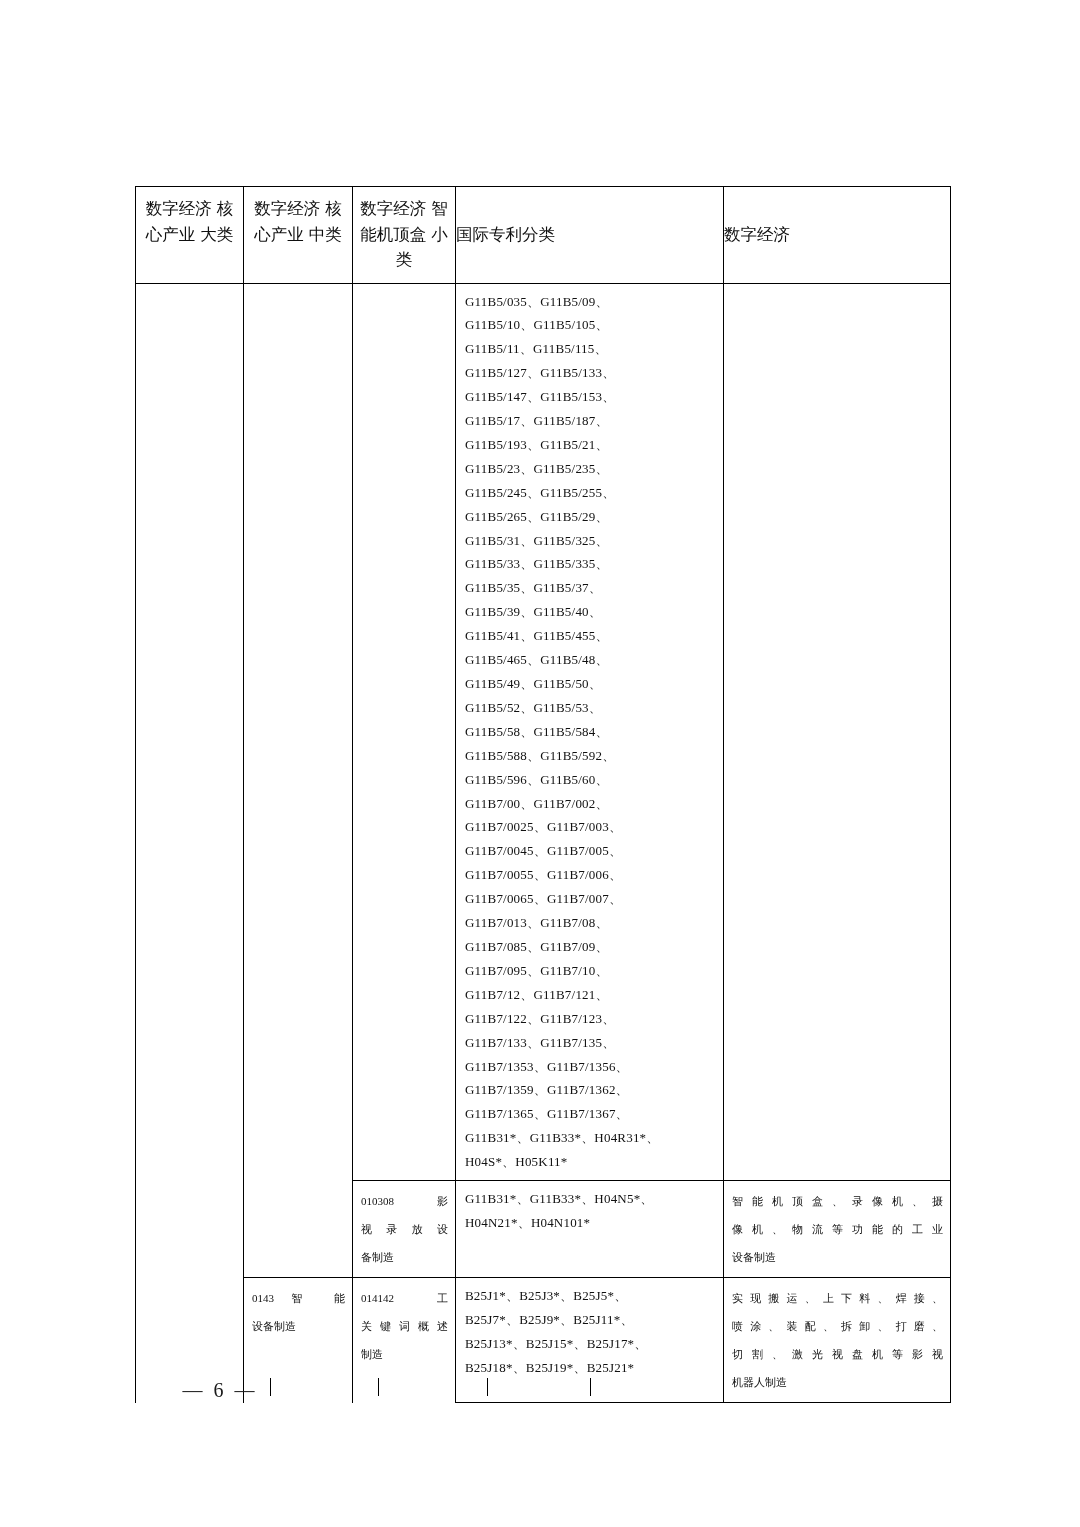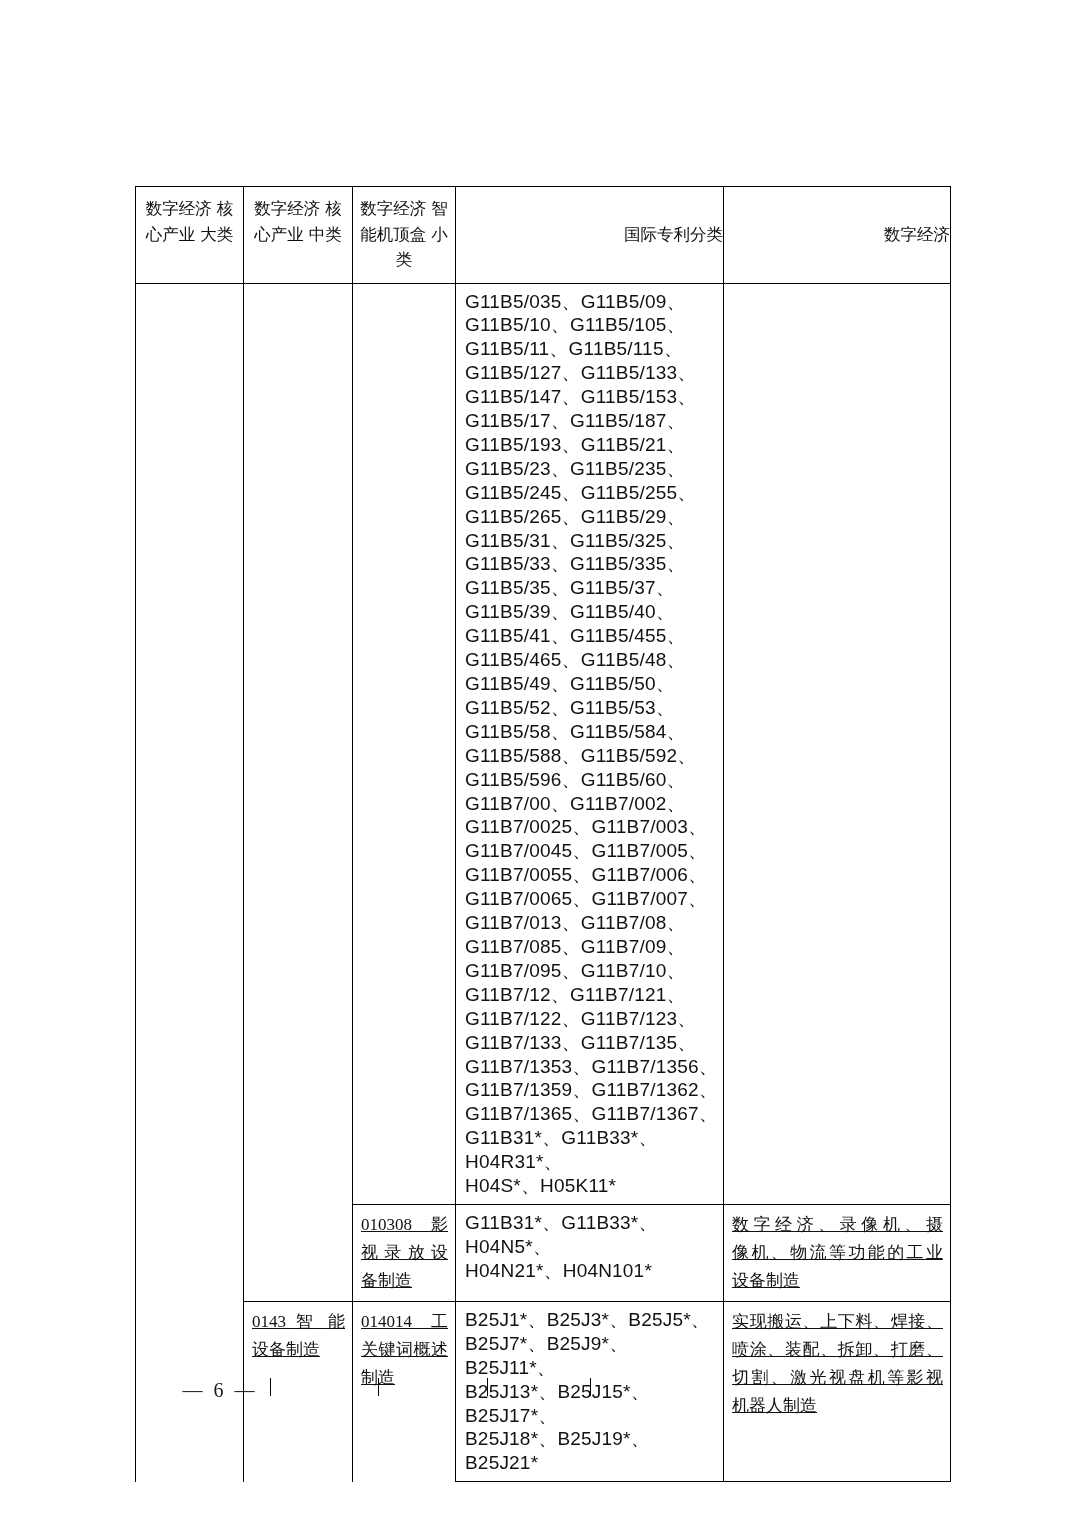--- a/index.html
+++ b/index.html
@@ -53,47 +53,46 @@
   .hdr {
     text-align: center;
     font-family: "DejaVu Sans", "Liberation Sans", sans-serif;
     font-size: 16.5px;
     line-height: 25.5px;
     font-weight: 500;
     padding: 9px 4px 10px 4px !important;
     color: #0f0f0f;
   }
   .hdr-mid {
-    text-align: right;
+    text-align: left;
     font-family: Liberation Sans, sans-serif;
     font-size: 16.5px;
     font-weight: 500;
     vertical-align: middle !important;
     color: #0f0f0f;
   }
 
   
   .ipc-cell {
-    font-family: Liberation Sans, sans-serif;
-    font-size: 19px;
+    font-family: Liberation Serif, serif;
+    font-size: 13px;
     line-height: 23.9px;
     letter-spacing: 0.2px;
     padding: 6px 5px 6px 9px !important;
     white-space: pre-line;
     color: #111111;
   }
   .cn-cell-just {
     font-family: "Liberation Serif", "DejaVu Serif", serif;
-    font-size: 17px;
+    font-size: 11px;
     line-height: 28px;
     padding: 6px 7px 6px 8px !important;
     text-align: justify;
     text-align-last: justify;
     color: #111111;
-    text-decoration: underline;
   }
   .cn-cell-just > span { display: block; }
   .cn-cell-last-left { text-align-last: left; }
 
   .blank { }
 
   
   .open-bottom { border-bottom: none !important; }
 
   .tail-rules {
@@ -201,33 +200,33 @@
 
         <tr>
           <td class="cn-cell-just">
             <span>010308 影</span>
             <span>视录放设</span>
             <span class="cn-cell-last-left">备制造</span>
           </td>
           <td class="ipc-cell">G11B31*、G11B33*、H04N5*、
 H04N21*、H04N101*</td>
           <td class="cn-cell-just">
-            <span>数字经济、录像机、摄</span>
+            <span>智能机顶盒、录像机、摄</span>
             <span>像机、物流等功能的工业</span>
             <span class="cn-cell-last-left">设备制造</span>
           </td>
         </tr>
 
         <tr>
           <td class="cn-cell-just open-bottom">
             <span>0143 智 能</span>
             <span class="cn-cell-last-left">设备制造</span>
           </td>
           <td class="cn-cell-just open-bottom">
-            <span>014014 工</span>
+            <span>014142 工</span>
             <span>关键词概述</span>
             <span class="cn-cell-last-left">制造</span>
           </td>
           <td class="ipc-cell">B25J1*、B25J3*、B25J5*、
 B25J7*、B25J9*、B25J11*、
 B25J13*、B25J15*、B25J17*、
 B25J18*、B25J19*、B25J21*</td>
           <td class="cn-cell-just">
             <span>实现搬运、上下料、焊接、</span>
             <span>喷涂、装配、拆卸、打磨、</span>

